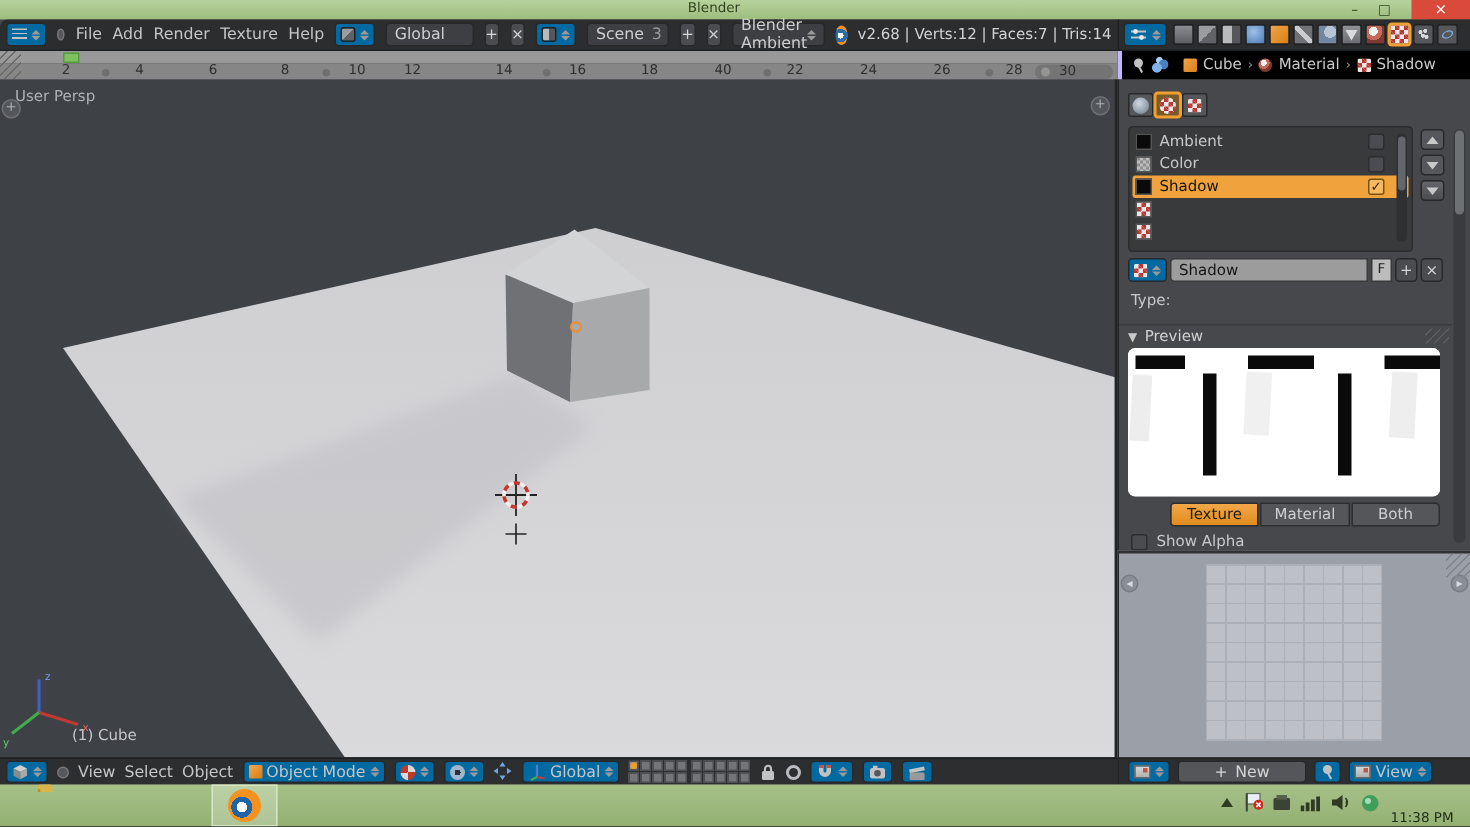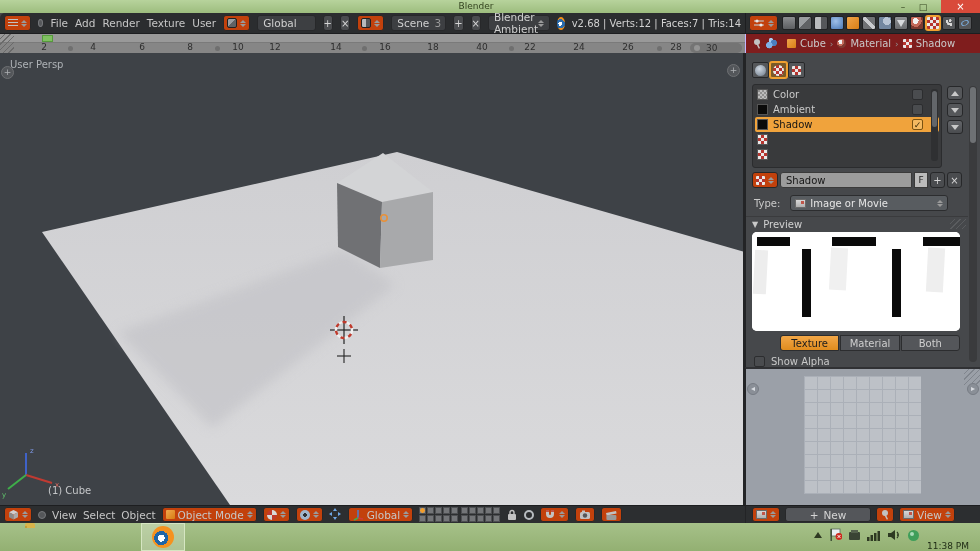--- a/index.html
+++ b/index.html
@@ -19,21 +19,21 @@
   .wbtn.close { left:941px; width:39px; background:#d94a3a; color:#fff; font-size:10px; }
 
   
   .hdr { position:absolute; background:#2b2d2f; display:flex; align-items:center; gap:7px;
          color:#c6c6c6; font-size:10.5px; }
   .hdr-top { left:0; top:13px; width:745px; height:21px; padding:0 4px;
              border-bottom:1px solid #1d1e20; border-radius:5px 0 0 0; }
   .hdr-props { left:745px; top:13px; width:235px; height:21px; padding:0 3px; gap:2px;
              border-bottom:1px solid #1d1e20; border-left:1px solid #1d1e20; }
   .menu { color:#c6c6c6; cursor:default; }
-  .hbox { display:flex; align-items:center; gap:3px; background:#c2410c; border:1px solid #27282a;
+  .hbox { display:flex; align-items:center; gap:3px; background:#0369a1; border:1px solid #27282a;
           border-radius:3px; height:16px; padding:0 3px; }
   .field { background:#3d3f42; border:1px solid #27282a; border-radius:3px; height:16px;
            display:flex; align-items:center; padding:0 5px; color:#cfcfcf; }
   .sqbtn { width:15px; height:16px; background:#4a4c4f; border:1px solid #27282a; border-radius:3px;
            display:flex; align-items:center; justify-content:center; color:#d5d5d5; font-size:10px; }
   .ud { display:flex; flex-direction:column; gap:1px; }
   .ud i { width:0; height:0; border-left:3px solid transparent; border-right:3px solid transparent; }
   .ud i.u { border-bottom:3px solid #9a9a9a; }
   .ud i.d { border-top:3px solid #9a9a9a; }
   .bars { width:10px; height:8px; background:repeating-linear-gradient(#c2c2c2 0 1px, transparent 1px 3px); }
@@ -105,22 +105,22 @@
              background:radial-gradient(circle at 50% 50%, #2f3133 0 2px, #9fb6cc 2px); }
   .layers { display:flex; gap:3px; }
   .lgrid { display:grid; grid-template-columns:repeat(5,7px); grid-auto-rows:7px; gap:1px; }
   .lcell { background:#737578; border:1px solid #4d4f52; }
   .lcell.on { background:radial-gradient(circle, #f09c2c 0 2px, #8a8c8f 2.5px); }
   .ring { width:10px; height:10px; border-radius:50%; border:2px solid #b8bcc0; }
 
   
   .props { position:absolute; left:745px; top:53px; width:235px; height:314px; background:#46484b;
            border-left:1px solid #232426; font-size:10px; color:#c9c9c9; }
-  .crumbbar { position:absolute; left:745px; top:34px; width:235px; height:19px; background:#7f1d1d;
-              border-left:1px solid #c4b5fd; display:flex; align-items:center; gap:4px; padding:0 6px;
+  .crumbbar { position:absolute; left:745px; top:34px; width:235px; height:19px; background:#000000;
+              border-left:3px solid #c4b5fd; display:flex; align-items:center; gap:4px; padding:0 6px;
               color:#c9c9c9; font-size:10px; }
   .crumb-sep { color:#8f8f8f; font-size:9px; }
   .mini9 { width:9px; height:9px; border-radius:1px; }
   .mini-ball { background:radial-gradient(circle at 38% 32%, #f0f0f0 0 2px, #c46a5a 2px 4px, #7e3a30 4px); border-radius:50%; }
   .molecule { width:11px; height:11px;
       background:radial-gradient(circle at 30% 65%, #7fb2e8 0 3px, transparent 3.5px),
                  radial-gradient(circle at 70% 45%, #4a7fc0 0 3px, transparent 3.5px),
                  radial-gradient(circle at 45% 20%, #a8cdf0 0 2px, transparent 2.5px); }
 
   .ctx-tabs { position:absolute; left:6px; top:9px; display:flex; gap:1px; }
@@ -279,21 +279,21 @@
       <span class="ud">
           <i class="u"></i>
           <i class="d"></i>
         </span>
     </div>
     <span class="mini-circle"></span>
     <span class="menu">File</span>
     <span class="menu">Add</span>
     <span class="menu">Render</span>
     <span class="menu">Texture</span>
-    <span class="menu">User</span>
+    <span class="menu">Help</span>
 
     <div class="hbox">
       <span class="ticon t-layers" style="width:10px;height:10px"></span>
       <span class="ud">
           <i class="u"></i>
           <i class="d"></i>
         </span>
     </div>
     <div class="field" style="width:92px">
       <span>Global</span>
@@ -556,27 +556,27 @@
       <span class="ctx-tab active">
           <span class="ball-checker checker"></span>
         </span>
       <span class="ctx-tab">
           <span class="mini9 checker"></span>
         </span>
     </div>
 
     <div class="slotlist">
       <div class="slotrow">
+        <span class="thumb th-black"></span>
+        <span>Ambient</span>
+        <span class="cb"></span>
+      </div>
+      <div class="slotrow">
         <span class="thumb th-noise"></span>
         <span>Color</span>
-        <span class="cb"></span>
-      </div>
-      <div class="slotrow">
-        <span class="thumb th-black"></span>
-        <span>Ambient</span>
         <span class="cb"></span>
       </div>
       <div class="slotrow sel">
         <span class="thumb th-black"></span>
         <span>Shadow</span>
         <span class="cb">✓</span>
       </div>
       <div class="slotrow">
         <span class="thumb checker"></span>
       </div>
@@ -614,28 +614,20 @@
       <div class="db-name">
         <span>Shadow</span>
       </div>
       <span class="db-f">F</span>
       <span class="sqbtn" style="height:16px">+</span>
       <span class="sqbtn" style="height:16px">×</span>
     </div>
 
     <div class="typerow">
       <span>Type:</span>
-      <div class="dropdown">
-        <span class="imgicon"></span>
-        <span style="flex:1">Image or Movie</span>
-        <span class="ud">
-            <i class="u"></i>
-            <i class="d"></i>
-          </span>
-      </div>
     </div>
 
     <div class="sep-line"></div>
     <div class="prevhdr">
       <span class="tri">▼</span>
       <span>Preview</span>
     </div>
     <div class="panel-grip" style="top:166px"></div>
 
     <div class="preview">

